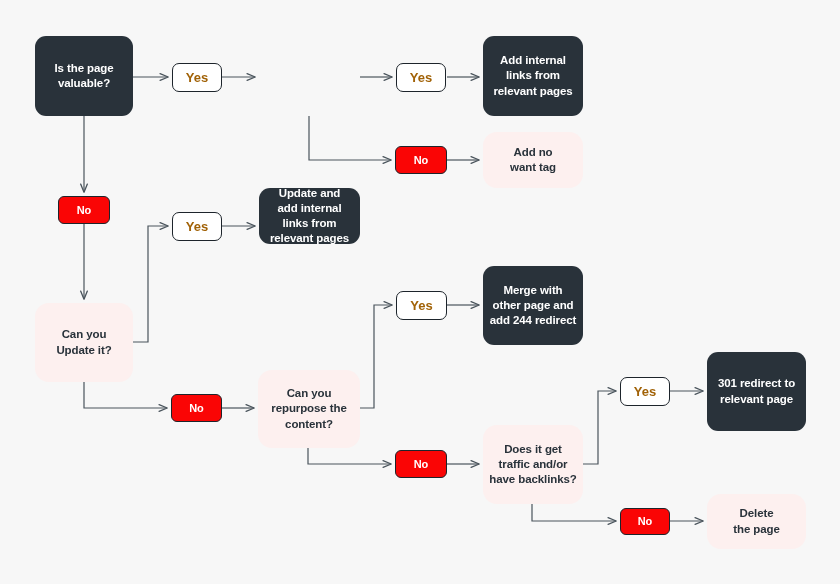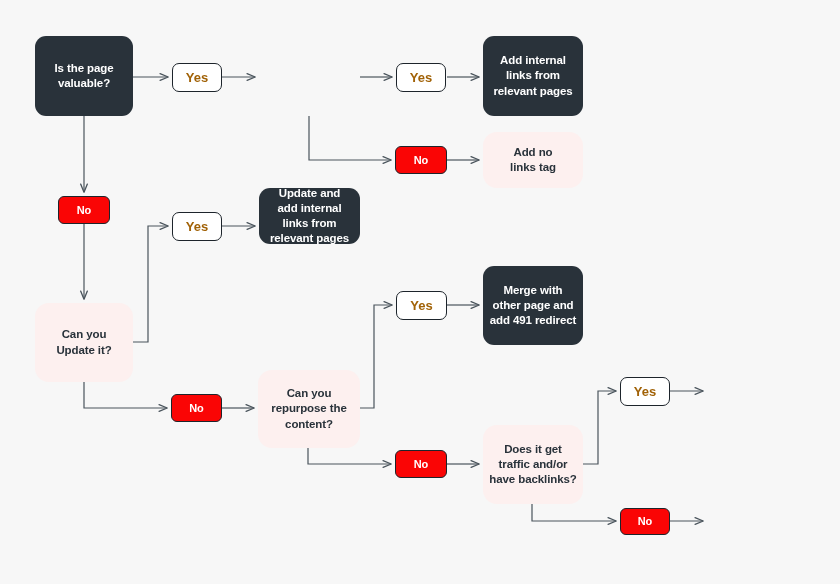--- a/index.html
+++ b/index.html
@@ -134,51 +134,55 @@
 
   <div class="node yes" style="left:396px; top:63px;  width:50px;  height:29px;">Yes</div>
 
   <div class="node dark" style="left:483px; top:36px;  width:100px; height:80px;">Add internal
 links from
 relevant pages</div>
 
   <div class="node no" style="left:395px; top:146px; width:52px;  height:28px;">No</div>
 
   <div class="node pink" style="left:483px; top:132px; width:100px; height:56px;">Add no
-links tag</div>
+want tag</div>
 
   <div class="node no" style="left:58px;  top:196px; width:52px;  height:28px;">No</div>
 
   <div class="node yes" style="left:172px; top:212px; width:50px;  height:29px;">Yes</div>
 
   <div class="node dark" style="left:259px; top:188px; width:101px; height:56px;">Update and
 add internal
 links from
 relevant pages</div>
 
   <div class="node pink" style="left:35px;  top:303px; width:98px;  height:79px;">Can you
 Update it?</div>
 
   <div class="node yes" style="left:396px; top:291px; width:51px;  height:29px;">Yes</div>
 
   <div class="node dark" style="left:483px; top:266px; width:100px; height:79px;">Merge with
 other page and
-add 491 redirect</div>
+add 244 redirect</div>
 
   <div class="node no" style="left:171px; top:394px; width:51px;  height:28px;">No</div>
 
   <div class="node pink" style="left:258px; top:370px; width:102px; height:78px;">Can you
 repurpose the
 content?</div>
 
   <div class="node yes" style="left:620px; top:377px; width:50px;  height:29px;">Yes</div>
 
+  <div class="node dark" style="left:707px; top:352px; width:99px;  height:79px;">301 redirect to
+relevant page</div>
 
   <div class="node no" style="left:395px; top:450px; width:52px;  height:28px;">No</div>
 
   <div class="node pink" style="left:483px; top:425px; width:100px; height:79px;">Does it get
 traffic and/or
 have backlinks?</div>
 
   <div class="node no" style="left:620px; top:508px; width:50px;  height:27px;">No</div>
 
+  <div class="node pink" style="left:707px; top:494px; width:99px;  height:55px;">Delete
+the page</div>
 
 </div>
 
 </body></html>

